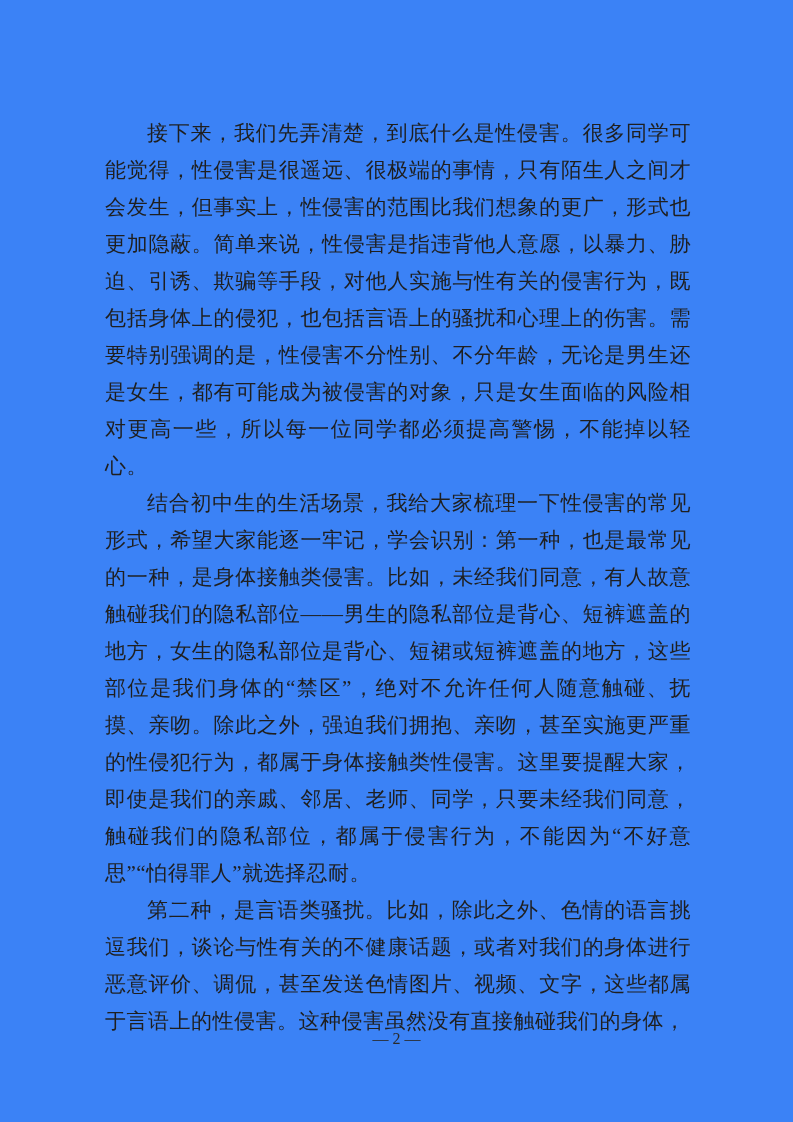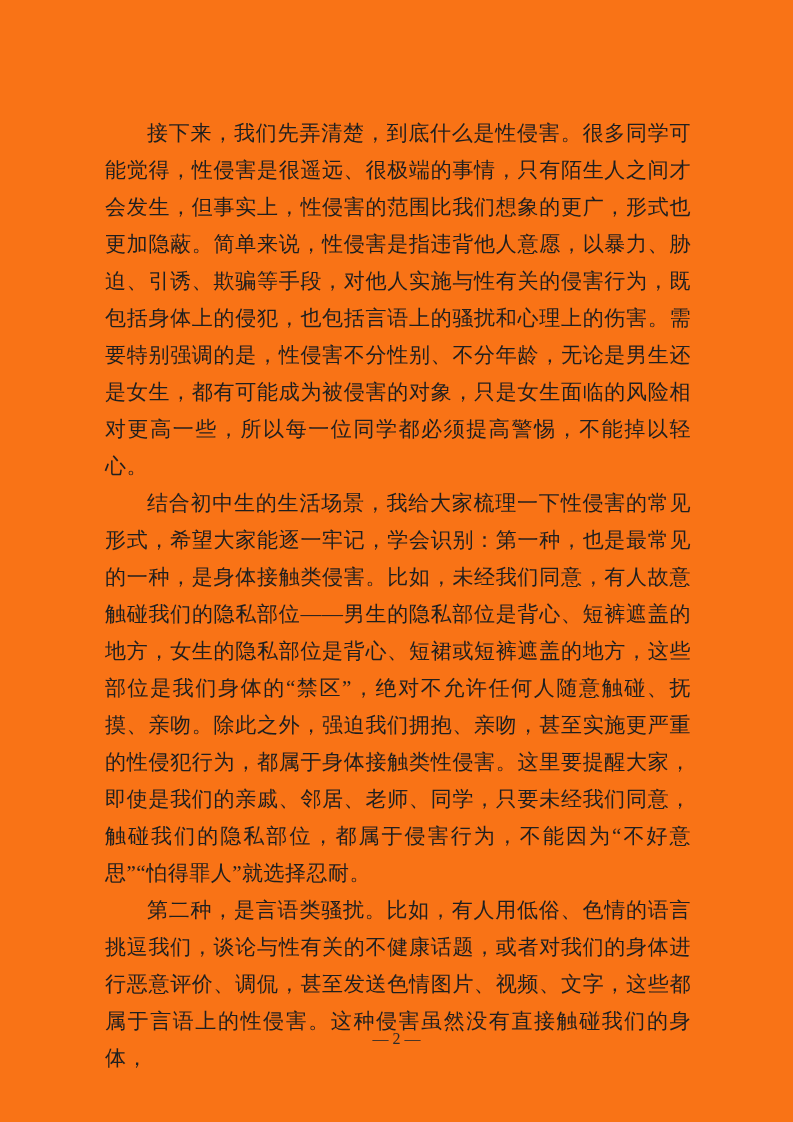--- a/index.html
+++ b/index.html
@@ -4,21 +4,21 @@
 <style>
   html, body {
     margin: 0;
     padding: 0;
     background: #ffffff;
   }
   .page {
     position: relative;
     width: 793px;
     height: 1122px;
-    background: #f97316;
+    background: #3b82f6;
     overflow: hidden;
     font-family: "Liberation Serif", serif;
   }
   .body-text {
     position: absolute;
     left: 105px;
     top: 115px;
     width: 586px;
     font-size: 21px;
     line-height: 37px;
@@ -45,16 +45,16 @@
     font-family: "Liberation Serif", serif;
   }
 </style>
 </head>
 <body>
 
 <div class="page">
   <div class="body-text">
     <p>接下来，我们先弄清楚，到底什么是性侵害。很多同学可能觉得，性侵害是很遥远、很极端的事情，只有陌生人之间才会发生，但事实上，性侵害的范围比我们想象的更广，形式也更加隐蔽。简单来说，性侵害是指违背他人意愿，以暴力、胁迫、引诱、欺骗等手段，对他人实施与性有关的侵害行为，既包括身体上的侵犯，也包括言语上的骚扰和心理上的伤害。需要特别强调的是，性侵害不分性别、不分年龄，无论是男生还是女生，都有可能成为被侵害的对象，只是女生面临的风险相对更高一些，所以每一位同学都必须提高警惕，不能掉以轻心。</p>
     <p>结合初中生的生活场景，我给大家梳理一下性侵害的常见形式，希望大家能逐一牢记，学会识别：第一种，也是最常见的一种，是身体接触类侵害。比如，未经我们同意，有人故意触碰我们的隐私部位——男生的隐私部位是背心、短裤遮盖的地方，女生的隐私部位是背心、短裙或短裤遮盖的地方，这些部位是我们身体的“禁区”，绝对不允许任何人随意触碰、抚摸、亲吻。除此之外，强迫我们拥抱、亲吻，甚至实施更严重的性侵犯行为，都属于身体接触类性侵害。这里要提醒大家，即使是我们的亲戚、邻居、老师、同学，只要未经我们同意，触碰我们的隐私部位，都属于侵害行为，不能因为“不好意思”“怕得罪人”就选择忍耐。</p>
-    <p>第二种，是言语类骚扰。比如，有人用低俗、色情的语言挑逗我们，谈论与性有关的不健康话题，或者对我们的身体进行恶意评价、调侃，甚至发送色情图片、视频、文字，这些都属于言语上的性侵害。这种侵害虽然没有直接触碰我们的身体，</p>
+    <p>第二种，是言语类骚扰。比如，除此之外、色情的语言挑逗我们，谈论与性有关的不健康话题，或者对我们的身体进行恶意评价、调侃，甚至发送色情图片、视频、文字，这些都属于言语上的性侵害。这种侵害虽然没有直接触碰我们的身体，</p>
   </div>
   <div class="page-number">— 2 —</div>
 </div>
 
 </body></html>

